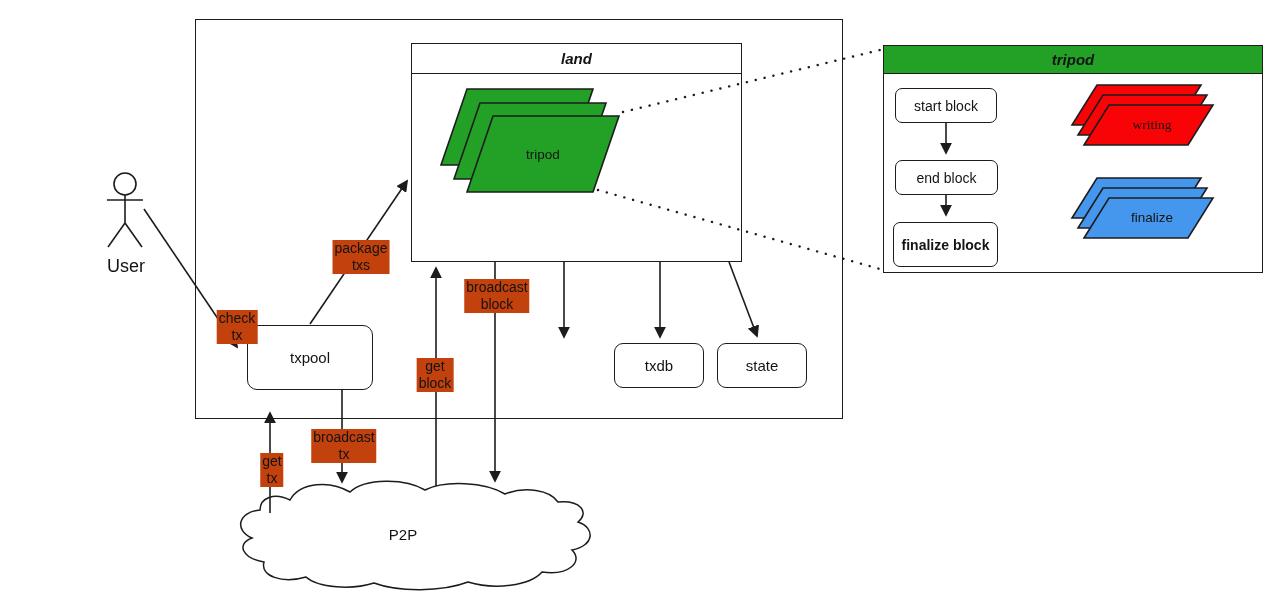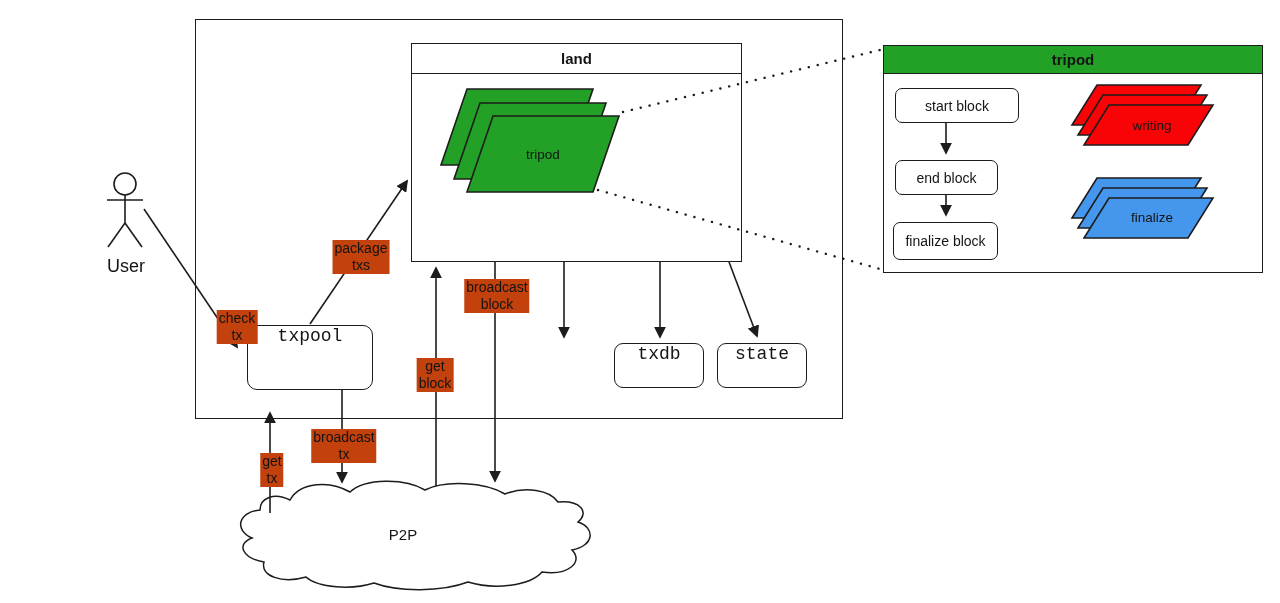--- a/index.html
+++ b/index.html
@@ -4,26 +4,26 @@
 <style>
   html,body{margin:0;padding:0;background:#ffffff;}
   #stage{
     position:relative;width:1280px;height:603px;background:#ffffff;overflow:hidden;
     font-family:"Liberation Sans", sans-serif;color:#141414;
   }
   .box{
     position:absolute;box-sizing:border-box;background:#ffffff;
     border:1.6px solid #1c1c1c;z-index:1;
   }
-  .node{display:flex;justify-content:center;font-size:18px;font-family:Liberation Mono, monospace;}
+  .node{display:flex;align-items:center;justify-content:center;font-size:15px;}
   .flownode{display:flex;align-items:center;justify-content:center;font-size:14px;border-radius:7px;}
   .panel-header{
     position:absolute;left:0;top:0;right:0;box-sizing:border-box;
     display:flex;align-items:center;justify-content:center;
-    font-weight:bold;font-size:15px;border-bottom:1.6px solid #1c1c1c;
+    font-weight:bold;font-size:15px;border-bottom:1.6px solid #1c1c1c;font-style:italic;
   }
   #svg-layer{position:absolute;left:0;top:0;z-index:2;pointer-events:none;}
   .lbl{
     position:absolute;z-index:3;transform:translate(-50%,-50%);
     text-align:center;font-size:14px;line-height:17px;white-space:pre-line;
     background:#c2410c;padding:0 2px;
   }
   .lbl.nobg{background:transparent;}
   .para-lbl{position:absolute;z-index:3;transform:translate(-50%,-50%);font-size:13.5px;white-space:nowrap;}
 </style>
@@ -52,29 +52,29 @@
 
 
   <div class="box node" style="left:614px;top:343px;width:90px;height:45px;border-radius:9px;">
     <span>txdb</span>
   </div>
 
   <div class="box node" style="left:717px;top:343px;width:90px;height:45px;border-radius:9px;">
     <span>state</span>
   </div>
 
-  <div class="box flownode" style="left:895px;top:88px;width:124px;height:35px;justify-content:center;">
+  <div class="box flownode" style="left:895px;top:88px;width:102px;height:35px;justify-content:center;">
     <span>start block</span>
   </div>
 
   <div class="box flownode" style="left:895px;top:160px;width:103px;height:35px;">
     <span>end block</span>
   </div>
 
-  <div class="box flownode" style="left:893px;top:222px;width:105px;height:38px;">
+  <div class="box flownode" style="left:893px;top:222px;width:105px;height:45px;font-weight:bold;">
     <span>finalize block</span>
   </div>
 
   <svg id="svg-layer" width="1280" height="603" viewBox="0 0 1280 603">
     <defs>
       <marker id="arrow" viewBox="0 0 10 10" refX="8.5" refY="5" markerWidth="7.5" markerHeight="7.5" orient="auto-start-reverse">
         <path d="M0,0 L10,5 L0,10 z" fill="#1c1c1c"></path>
       </marker>
     </defs>
 
@@ -137,21 +137,21 @@
       <line x1="729" y1="262" x2="757" y2="336" marker-end="url(#arrow)"></line>
       <line x1="946" y1="123" x2="946" y2="153" marker-end="url(#arrow)"></line>
       <line x1="946" y1="195" x2="946" y2="215" marker-end="url(#arrow)"></line>
     </g>
   </svg>
 
   <div class="lbl nobg" style="left:126px;top:266px;font-size:18px;">User</div>
 
   <div class="para-lbl" style="left:543px;top:154px;">tripod</div>
 
-  <div class="para-lbl" style="left:1152px;top:125px;">writing</div>
+  <div class="para-lbl" style="left:1152px;top:125px;font-family:Liberation Serif, serif;">writing</div>
 
   <div class="para-lbl" style="left:1152px;top:217px;">finalize</div>
 
   <div class="lbl" style="left:213px;top:327px;margin-left:24px;">check
 tx</div>
 
   <div class="lbl" style="left:361px;top:257px;">package
 txs</div>
 
   <div class="lbl" style="left:272px;top:470px;">get

